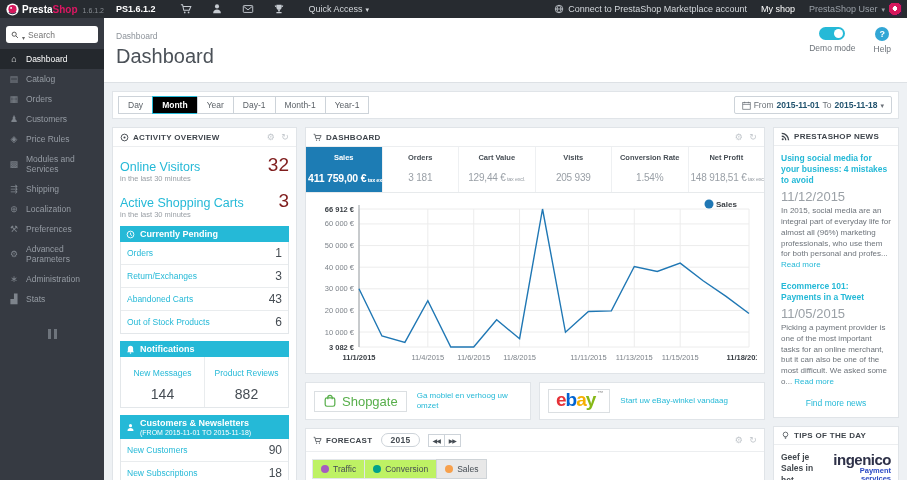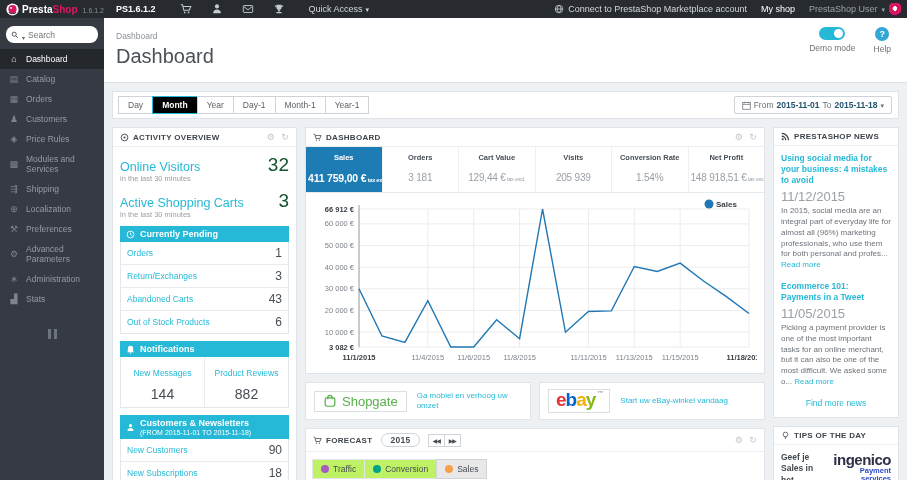--- a/index.html
+++ b/index.html
@@ -20,21 +20,21 @@
 .quick-access{background:none;border:none;color:#d4d8dc;font-size:9px;margin-left:24px;display:flex;align-items:center;gap:3px}
 .caret::after{content:"▾";font-size:7px}
 .topbar-right{margin-left:auto;display:flex;align-items:center;gap:14px;padding-right:5px}
 .marketplace{color:#d4d8dc;display:flex;gap:4px;align-items:center}
 .marketplace svg{width:10px;height:10px}
 .myshop{color:#fff}
 .usermenu{color:#9aa0a7;display:flex;align-items:center;gap:4px}
 .avatar{width:13px;height:13px;border-radius:2px;background:radial-gradient(circle at 45% 42%,#ffffff 0 22%,#d6175c 23% 62%,#3a2040 63% 100%)}
 
 .sidebar{position:fixed;top:18px;left:0;width:104px;height:462px;background:#363a42}
-.search-box{margin:8px 6px 6px;background:#fff;border-radius:8px;height:17px;display:flex;align-items:center;padding:0 5px;gap:3px}
+.search-box{margin:8px 6px 6px;background:#fff;border-radius:3px;height:17px;display:flex;align-items:center;padding:0 5px;gap:3px}
 .search-box svg{width:8px;height:8px;flex:none}
 .search-caret::after{content:"▾";font-size:6px;color:#666}
 .search-box input{border:none;outline:none;width:100%;font-size:8.5px;color:#444;font-family:inherit;background:transparent}
 .nav-item{display:flex;align-items:center;gap:7px;padding:5px 9px;color:#969ca4;font-size:8.5px}
 .nav-item .nav-icon{width:10px;font-size:9px;color:#7e848c;text-align:center;flex:none}
 .nav-item.active{background:#24282d;color:#fff}
 .nav-item.active .nav-icon{color:#fff}
 .collapse{margin-top:16px;text-align:center;cursor:pointer}
 .collapse .bar{display:inline-block;width:3px;height:10px;background:#6e747c;margin:0 1.5px}
 
@@ -64,21 +64,21 @@
 .phead{display:flex;align-items:center;gap:4px;padding:4px 7px;border-bottom:1px solid #eceef0;font-size:8px;font-weight:bold;color:#3f454c;letter-spacing:.3px}
 .phead svg{width:9px;height:9px;flex:none}
 .pactions{margin-left:auto;display:flex;gap:6px;color:#c2c7cc;font-size:9px;font-weight:normal}
 .pa{cursor:pointer}
 .pa.gear::after{content:"⚙"}
 .pa.refresh::after{content:"↻"}
 .pbody{padding:7px}
 
 .metric .m-line{display:flex;justify-content:space-between;align-items:baseline}
 .m-label{color:#25b9d7;font-size:12.5px}
-.m-value{color:#14532d;font-size:19px}
+.m-value{color:#7f1d1d;font-size:19px}
 .m-sub{font-size:7.5px;color:#9aa0a6;margin:-2px 0 7px}
 .sec{margin-top:7px}
 .sec-head{background:#25b9d7;color:#fff;font-size:9px;font-weight:bold;padding:3px 6px;display:flex;align-items:center;gap:5px}
 .sec-head svg{width:9px;height:9px;flex:none}
 .sec-sub{font-size:7px;font-weight:normal;margin-top:1px}
 .rows{border:1px solid #e3e7ea;border-top:none}
 .row{display:flex;justify-content:space-between;align-items:center;padding:4px 6px;border-bottom:1px solid #e9ecee;background:#fff}
 .row:last-child{border-bottom:none}
 .row-label{color:#25b9d7;font-size:8.5px}
 .row-value{color:#454c53;font-size:12px}

